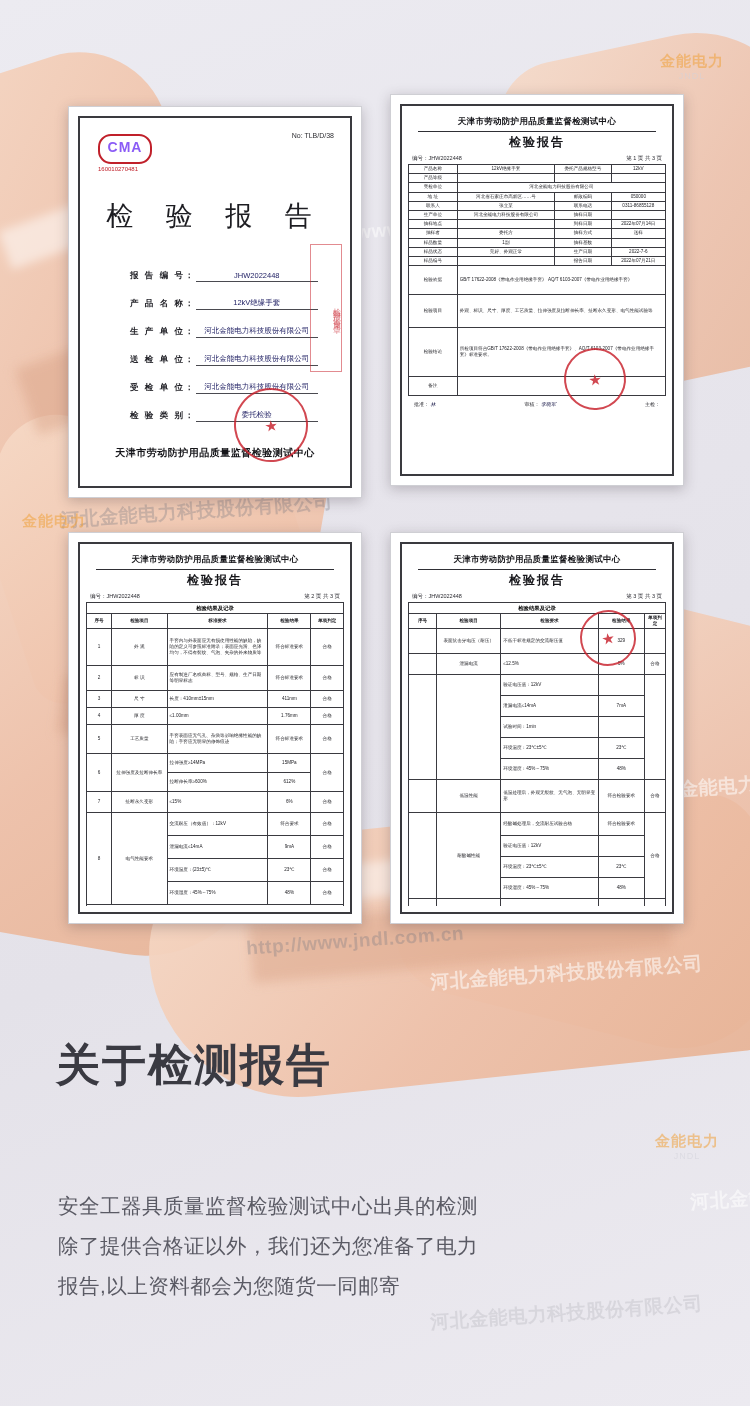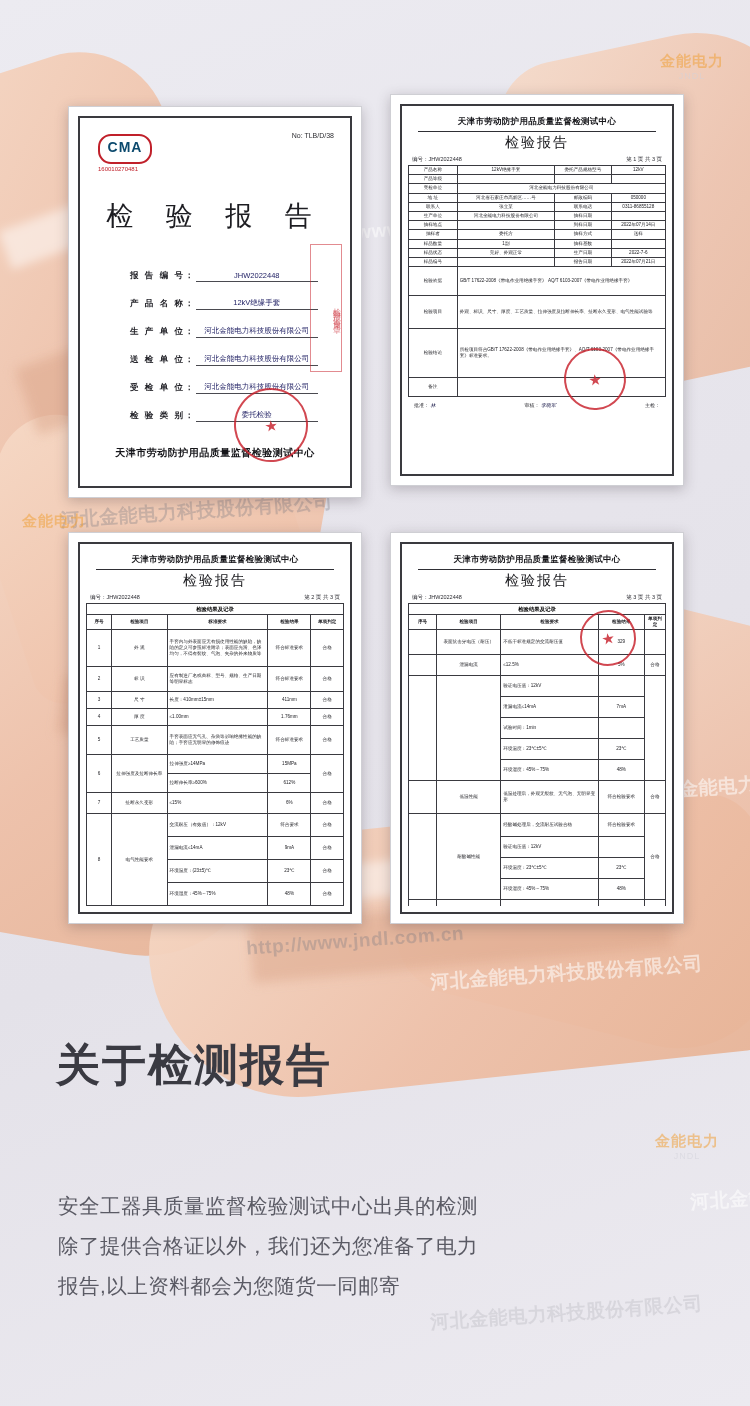--- a/index.html
+++ b/index.html
@@ -43,21 +43,21 @@
   
   .sheet{position:absolute;background:#fff;box-shadow:0 3px 12px rgba(60,50,60,.28);
     border:1px solid #cfcfd4;overflow:hidden;}
   .sheet .frame{position:absolute;inset:9px;border:2.5px solid #3a3a3f;}
   .sheet .inner{position:absolute;inset:17px;overflow:hidden;}
 
   
   #sheet1{left:68px;top:106px;width:292px;height:390px;}
   .cma{position:absolute;left:12px;top:10px;width:62px;}
   .cma .ring{width:50px;height:26px;border:2px solid #c0202a;border-radius:13px;
-    color:#0c4a6e;font-weight:bold;font-size:14px;text-align:center;line-height:22px;
+    color:#8b5cf6;font-weight:bold;font-size:14px;text-align:center;line-height:22px;
     letter-spacing:1px;}
   .cma .no{color:#c0202a;font-size:6px;margin-top:2px;letter-spacing:0;}
   .sheet-topright{position:absolute;right:10px;top:8px;font-size:7px;color:#2d2d31;}
   .doc-title{position:absolute;left:0;right:0;top:74px;text-align:center;
     font-size:27px;letter-spacing:12px;color:#1d1d22;
     font-family:"DejaVu Serif","Liberation Serif",serif;}
   .field-list{position:absolute;left:44px;top:146px;right:26px;}
   .field{display:flex;align-items:flex-end;margin-bottom:16px;font-size:8.5px;color:#24242a;}
   .field .lbl{letter-spacing:2px;white-space:nowrap;font-weight:bold;}
   .field .val{flex:1;border-bottom:1px solid #4a4a50;margin-left:0;text-align:center;
@@ -73,21 +73,21 @@
     writing-mode:vertical-rl;font-size:8px;letter-spacing:3px;text-align:center;
     padding-top:6px;opacity:.8;}
 
   
   #sheet2{left:390px;top:94px;width:292px;height:390px;}
   #sheet3{left:68px;top:532px;width:292px;height:390px;}
   #sheet4{left:390px;top:532px;width:292px;height:390px;}
   .rpt-head{text-align:center;margin-top:4px;}
   .rpt-head .org{font-size:8.5px;font-weight:bold;color:#16161a;letter-spacing:.3px;}
   .rpt-head .hr{height:1px;background:#2f2f35;margin:3px 10px 2px;}
-  .rpt-head .sub{font-size:14px;font-weight:normal;color:#16161a;letter-spacing:2px;}
+  .rpt-head .sub{font-size:12px;font-weight:bold;color:#16161a;letter-spacing:2px;}
   .rpt-meta{display:flex;justify-content:space-between;font-size:5.5px;color:#2a2a30;
     margin:4px 4px 2px;}
   .tbl{width:100%;border-collapse:collapse;table-layout:fixed;}
   .tbl td,.tbl th{border:.6px solid #3a3a40;font-size:4.6px;color:#1d1d22;
     padding:1px 2px;line-height:1.35;vertical-align:middle;}
   .tbl .c{text-align:center;}
   .tbl .th{text-align:center;font-weight:bold;background:#fff;}
   .tbl-title{text-align:center;font-size:5.4px;font-weight:bold;padding:1.5px 0;
     border:.6px solid #3a3a40;border-bottom:none;}
   .sign-row{display:flex;justify-content:space-between;font-size:5px;color:#25252b;

